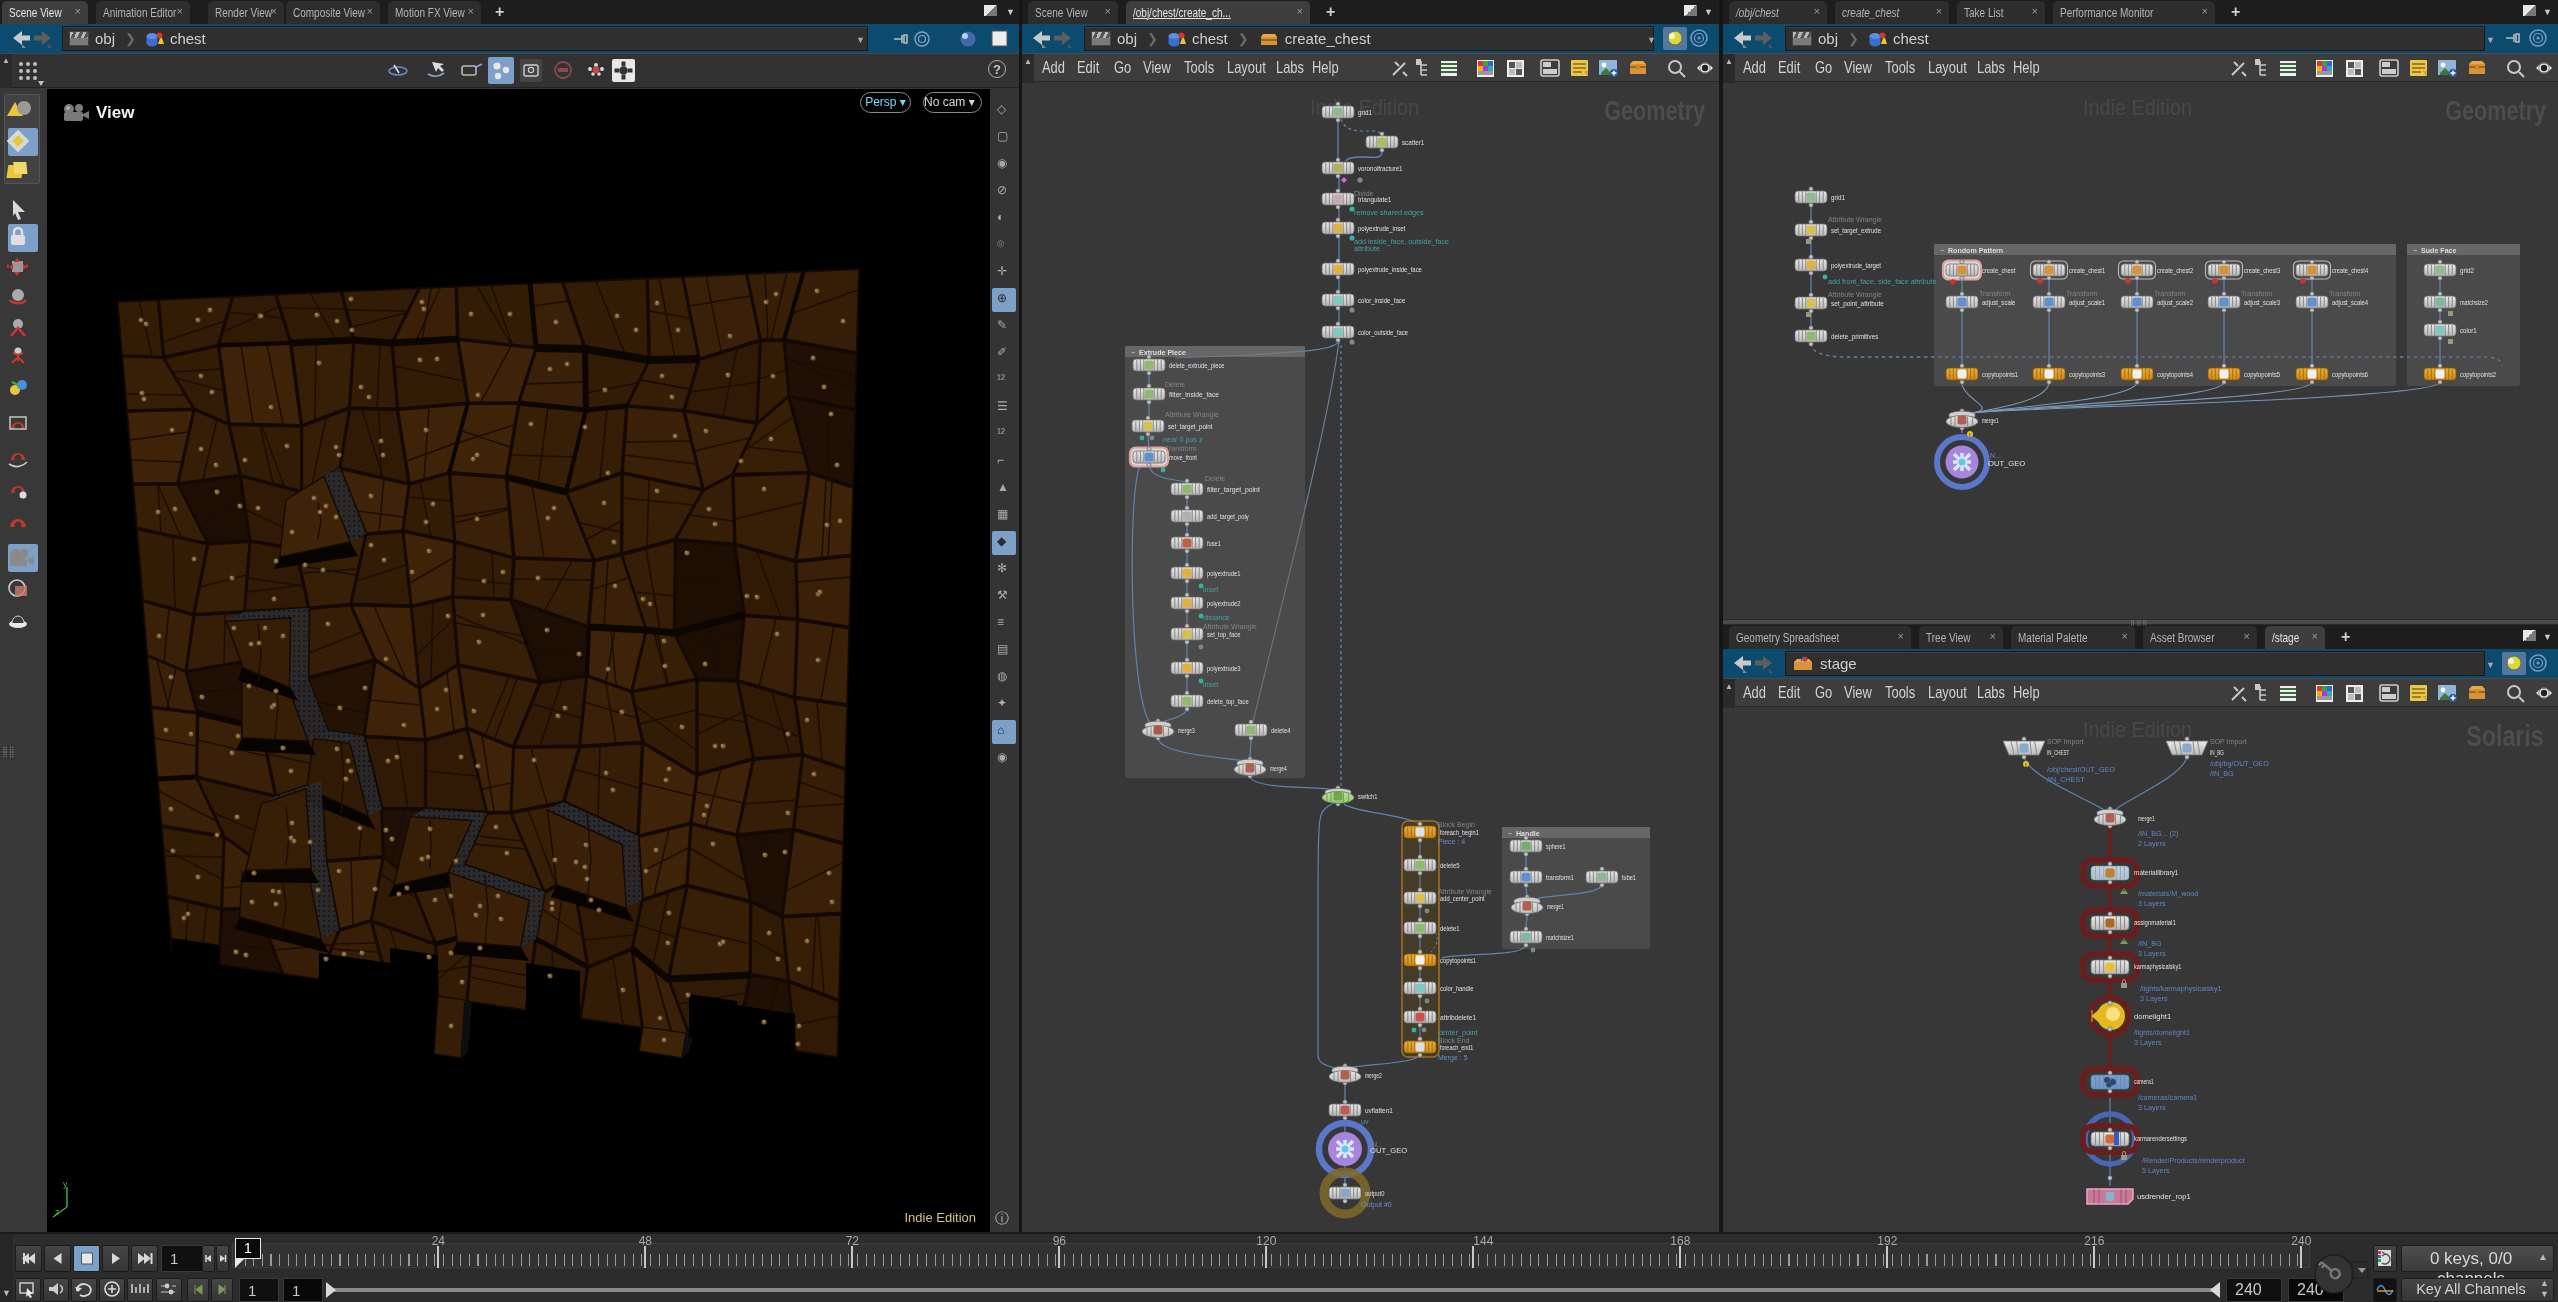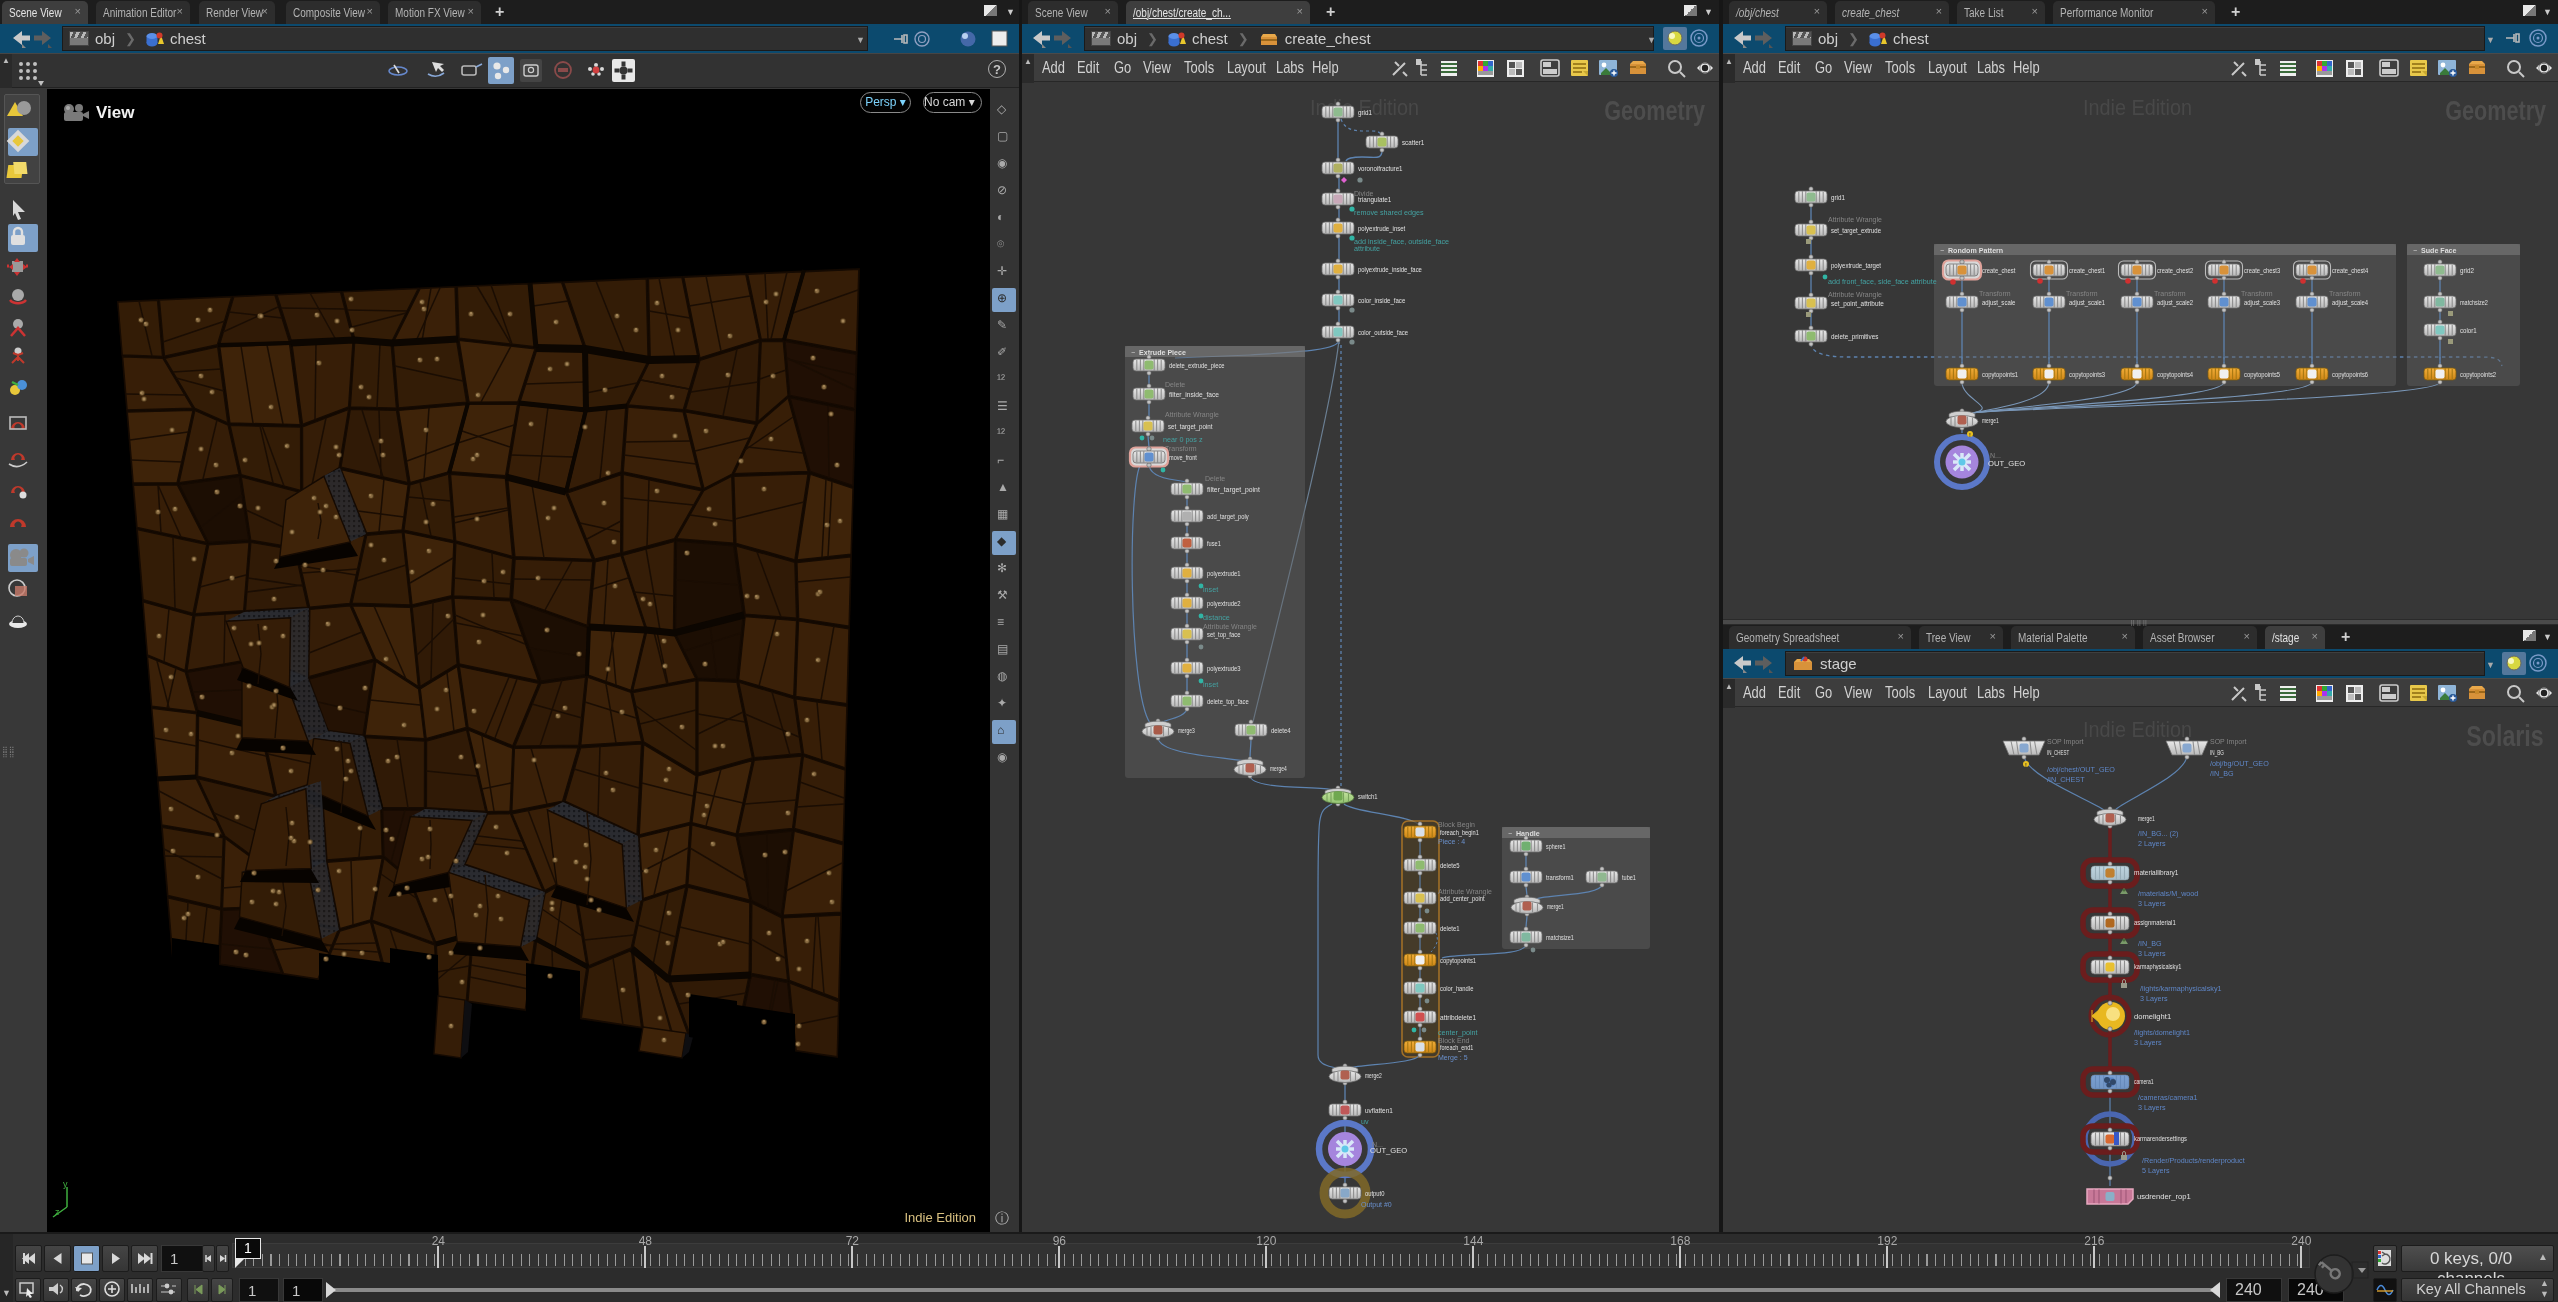--- a/index.html
+++ b/index.html
@@ -83,21 +83,21 @@
 <div class="pane" style="left:0;top:0;width:1019px;height:1232px">
 <div class="tabstrip">
 <div class="tab on" style="left:2px;width:86px">
         <b>Scene View</b>
         <span class="x">×</span>
       </div>
 <div class="tab" style="left:96px;width:94px">
         <b>Animation Editor</b>
         <span class="x">×</span>
       </div>
-<div class="tab" style="left:199px;width:76px">
+<div class="tab" style="left:208px;width:76px">
         <b>Render View</b>
         <span class="x">×</span>
       </div>
 <div class="tab" style="left:286px;width:94px">
         <b>Composite View</b>
         <span class="x">×</span>
       </div>
 <div class="tab" style="left:388px;width:93px">
         <b>Motion FX View</b>
         <span class="x">×</span>
@@ -2385,21 +2385,21 @@
     <div class="abs" style="left:418.375px;top:0px;width:40px;text-align:center;color:#a8a8a8;font-size:12px">24</div>
     <div class="abs" style="left:644.375px;top:12px;width:1.5px;height:22px;background:#c8c8c8"></div>
     <div class="abs" style="left:625.375px;top:0px;width:40px;text-align:center;color:#a8a8a8;font-size:12px">48</div>
     <div class="abs" style="left:851.375px;top:12px;width:1.5px;height:22px;background:#c8c8c8"></div>
     <div class="abs" style="left:832.375px;top:0px;width:40px;text-align:center;color:#a8a8a8;font-size:12px">72</div>
     <div class="abs" style="left:1058.375px;top:12px;width:1.5px;height:22px;background:#c8c8c8"></div>
     <div class="abs" style="left:1039.375px;top:0px;width:40px;text-align:center;color:#a8a8a8;font-size:12px">96</div>
     <div class="abs" style="left:1265.375px;top:12px;width:1.5px;height:22px;background:#c8c8c8"></div>
     <div class="abs" style="left:1246.375px;top:0px;width:40px;text-align:center;color:#a8a8a8;font-size:12px">120</div>
     <div class="abs" style="left:1472.375px;top:12px;width:1.5px;height:22px;background:#c8c8c8"></div>
-    <div class="abs" style="left:1453.375px;top:0px;width:40px;text-align:center;color:#a8a8a8;font-size:12px">144</div>
+    <div class="abs" style="left:1453.375px;top:0px;width:40px;text-align:right;color:#a8a8a8;font-size:12px">144</div>
     <div class="abs" style="left:1679.375px;top:12px;width:1.5px;height:22px;background:#c8c8c8"></div>
     <div class="abs" style="left:1660.375px;top:0px;width:40px;text-align:center;color:#a8a8a8;font-size:12px">168</div>
     <div class="abs" style="left:1886.375px;top:12px;width:1.5px;height:22px;background:#c8c8c8"></div>
     <div class="abs" style="left:1867.375px;top:0px;width:40px;text-align:center;color:#a8a8a8;font-size:12px">192</div>
     <div class="abs" style="left:2093.375px;top:12px;width:1.5px;height:22px;background:#c8c8c8"></div>
     <div class="abs" style="left:2074.375px;top:0px;width:40px;text-align:center;color:#a8a8a8;font-size:12px">216</div>
     <div class="abs" style="left:2300.375px;top:12px;width:1.5px;height:22px;background:#c8c8c8"></div>
     <div class="abs" style="left:2281.375px;top:0px;width:40px;text-align:center;color:#a8a8a8;font-size:12px">240</div>
 <div class="abs" style="left:235.0px;top:4px;width:26px;height:21px;background:#0a0a0a;border:1.5px solid #e8e8e8;color:#fff;font-size:14px;text-align:center;line-height:19px">1</div>
 <div class="abs" style="left:235.0px;top:25px;width:0;height:0;border-left:9px solid #e8e8e8;border-bottom:9px solid transparent"></div>

